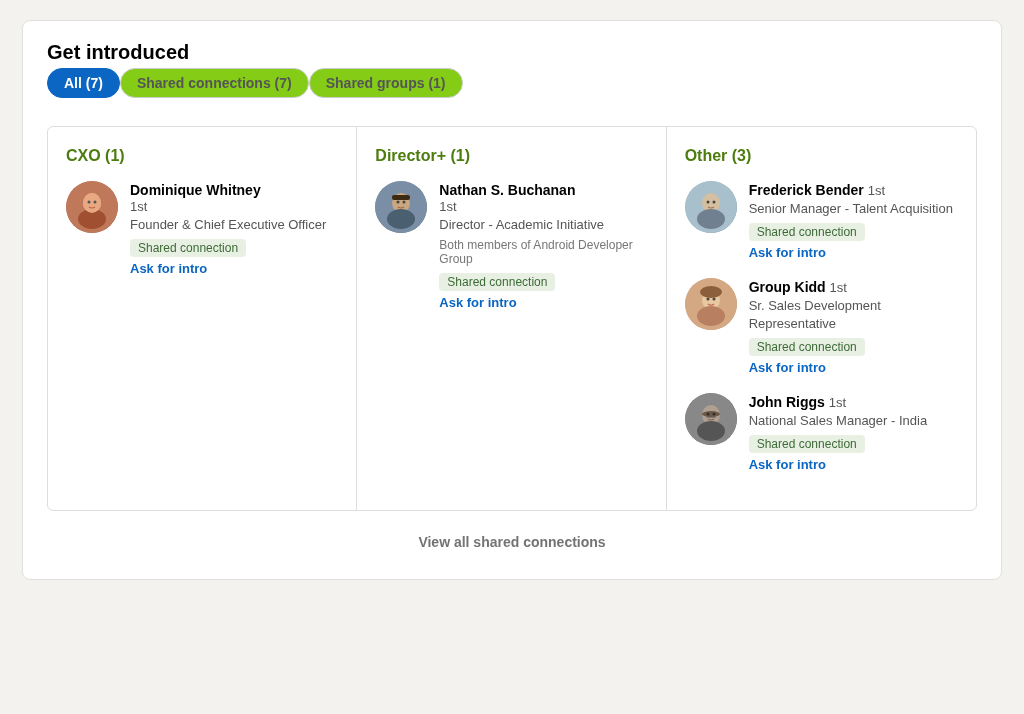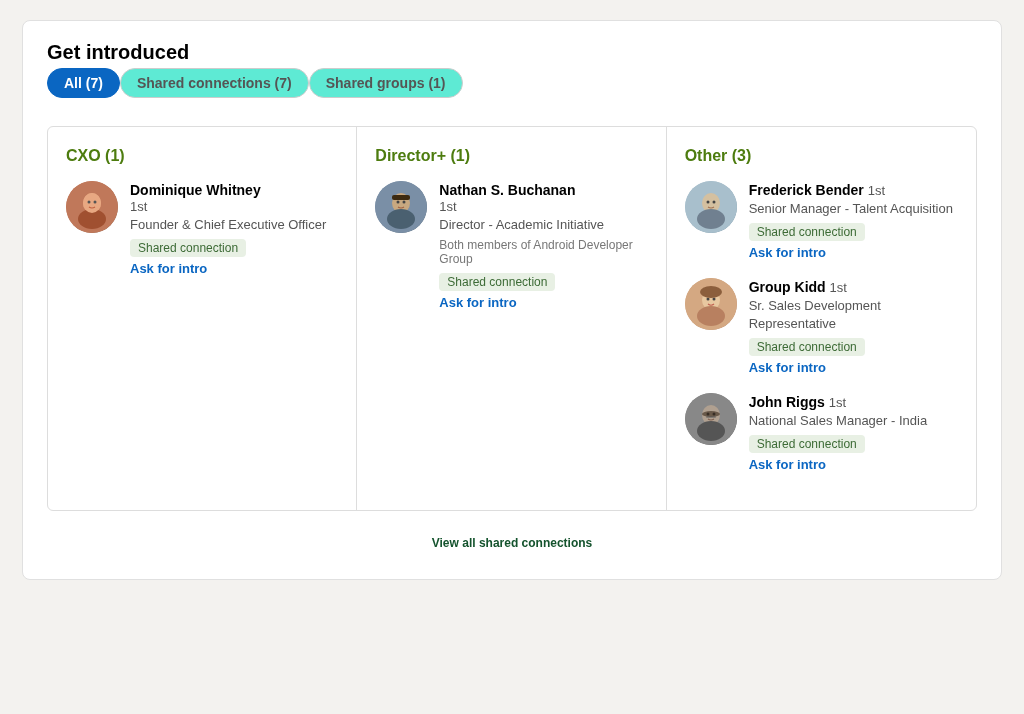--- a/index.html
+++ b/index.html
@@ -35,21 +35,21 @@
       display: flex;
       margin-bottom: 28px;
     }
     .filter-btn {
       border-radius: 20px;
       padding: 6px 16px;
       font-size: 14px;
       font-weight: 600;
       cursor: pointer;
       border: 1.5px solid #ccc;
-      background: #5eead4;
+      background: #84cc16;
       color: #555;
     }
     .filter-btn.active {
       background: #0a66c2;
       border-color: #0a66c2;
       color: #fff;
     }
     .columns {
       display: grid;
       grid-template-columns: 1fr 1fr 1fr;
@@ -145,23 +145,23 @@
       font-weight: 600;
       cursor: pointer;
       text-decoration: none;
       display: block;
     }
     .view-all {
       text-align: center;
       margin-top: 22px;
     }
     .view-all a {
-      font-size: 12px;
+      font-size: 14px;
       font-weight: 600;
-      color: #14532d;
+      color: #737373;
       text-decoration: none;
       cursor: pointer;
     }
 
     
     .face-svg {
       width: 52px;
       height: 52px;
     }
   </style>

